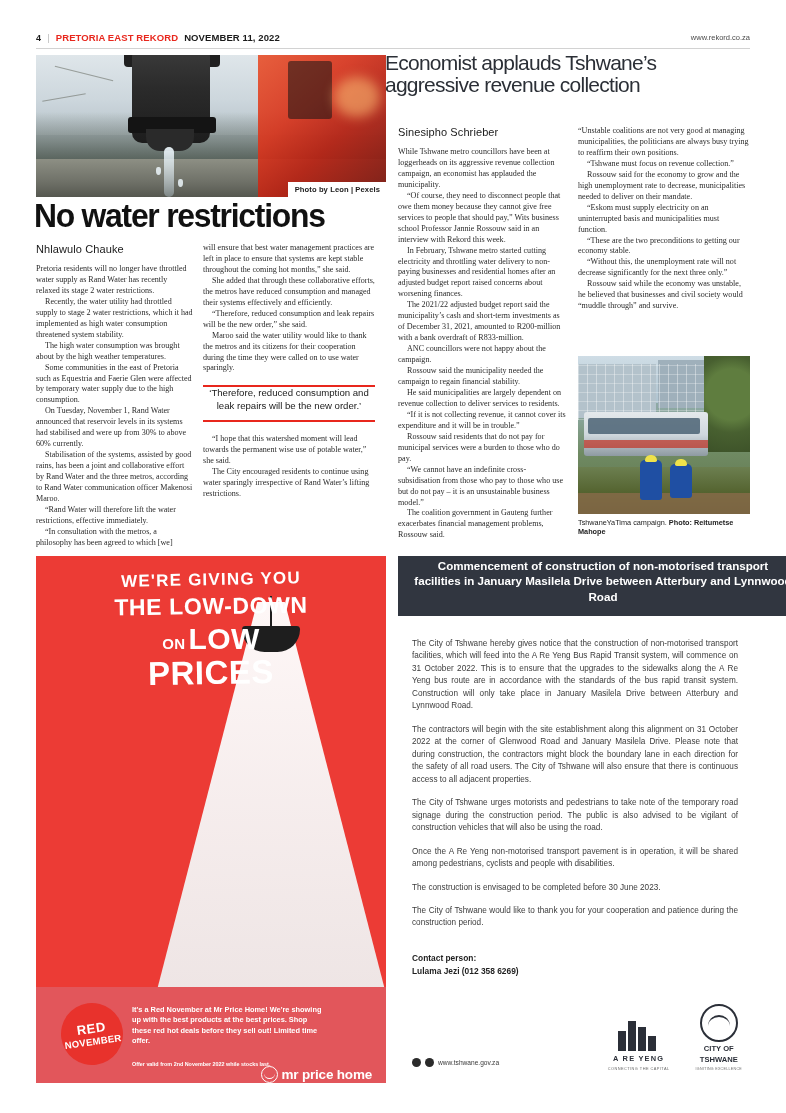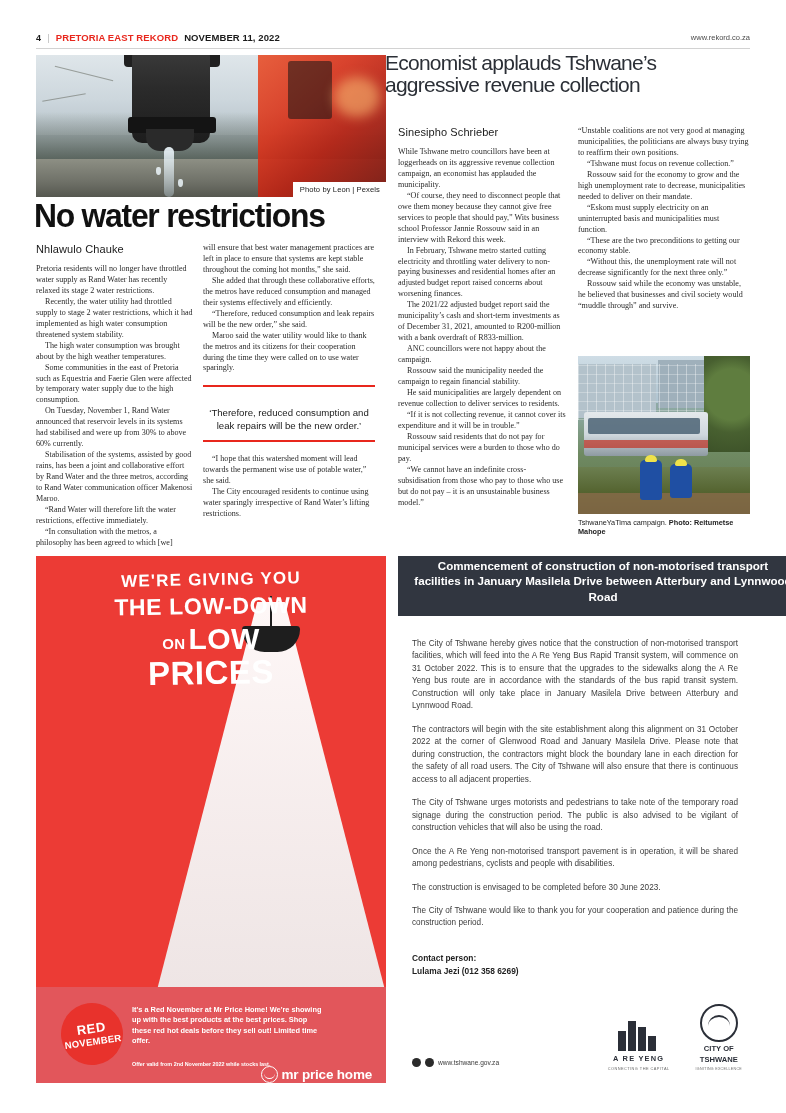--- a/index.html
+++ b/index.html
@@ -32,36 +32,36 @@
   .ph-hyd-rim{position:absolute;left:92px;top:62px;width:88px;height:16px;background:#141414;border-radius:3px;}
   .ph-nozzle{position:absolute;left:110px;top:74px;width:48px;height:22px;background:#2a2a2a;border-radius:0 0 14px 14px;}
   .ph-water{position:absolute;left:128px;top:92px;width:10px;height:50px;
     background:linear-gradient(180deg,rgba(235,245,250,.95),rgba(200,220,232,.35));border-radius:5px;filter:blur(.4px);}
   .ph-drop{position:absolute;width:5px;height:8px;border-radius:50% 50% 60% 60%;background:rgba(236,246,250,.85);}
   .ph-red{position:absolute;right:0;top:0;width:128px;height:100%;
     background:linear-gradient(135deg,#e8532e 0%,#d8351d 35%,#b82213 60%,#7c1c14 100%);opacity:.92;}
   .ph-red-b{position:absolute;right:54px;top:6px;width:44px;height:58px;background:rgba(20,20,20,.55);border-radius:3px;}
   .ph-blur{position:absolute;right:6px;top:22px;width:46px;height:40px;background:rgba(255,196,120,.55);border-radius:50%;filter:blur(6px);}
   .photo-credit{position:absolute;right:0;bottom:0;background:#ffffff;color:#1a1a1a;
-    font-size:7.6px;font-weight:400;padding:3px 6px 3px 7px;letter-spacing:.1px;}
+    font-size:7.6px;font-weight:700;padding:3px 6px 3px 7px;letter-spacing:.1px;}
 
   .headline-main{position:absolute;left:34px;top:200px;width:356px;font-size:33.5px;line-height:.96;
     font-weight:700;letter-spacing:-1.3px;font-family:"Liberation Sans",sans-serif;
     transform:scaleX(.95);transform-origin:left center;color:#111;}
 
   
   .byline{font-family:"Liberation Sans",sans-serif;font-size:11px;color:#1a1a1a;margin-bottom:9px;letter-spacing:.1px;}
   .col-body{font-family:"Liberation Serif",serif;font-size:8.1px;line-height:1.355;color:#2a2a2a;text-align:left;}
   .col-body p{margin:0;text-indent:9px;}
   .col-body p.lead{text-indent:0;}
 
   .a1-c1{position:absolute;left:36px;top:243px;width:157px;}
   .a1-c2{position:absolute;left:203px;top:243px;width:172px;}
 
-  .pullquote{margin:11px 0 12px 0;border-top:2.4px solid #e8271d;border-bottom:2.4px solid #e8271d;padding:20px 0 8px 0;}
+  .pullquote{margin:11px 0 12px 0;border-top:2.4px solid #e8271d;border-bottom:2.4px solid #e8271d;padding:0 0 8px 0;}
   .pullquote p{margin:0;text-indent:0;font-family:"Liberation Sans",sans-serif;font-size:9.6px;
     line-height:1.27;font-weight:400;color:#1a1a1a;text-align:center;}
 
   
   .headline-econ{position:absolute;left:385px;top:52px;width:356px;font-size:21px;line-height:1.055;
     font-weight:400;letter-spacing:-.75px;color:#2b2f36;}
   .a2-c1{position:absolute;left:398px;top:126px;width:168px;}
   .a2-c2{position:absolute;left:578px;top:126px;width:172px;}
 
   .photo-bus{position:absolute;left:578px;top:356px;width:172px;height:158px;overflow:hidden;
@@ -218,20 +218,21 @@
       <p class="lead">While Tshwane metro councillors have been at loggerheads on its aggressive revenue collection campaign, an economist has applauded the municipality.</p>
       <p>“Of course, they need to disconnect people that owe them money because they cannot give free services to people that should pay,” Wits business school Professor Jannie Rossouw said in an interview with Rekord this week.</p>
       <p>In February, Tshwane metro started cutting electricity and throttling water delivery to non-paying businesses and residential homes after an adjusted budget report raised concerns about worsening finances.</p>
       <p>The 2021/22 adjusted budget report said the municipality’s cash and short-term investments as of December 31, 2021, amounted to R200-million with a bank overdraft of R833-million.</p>
       <p>ANC councillors were not happy about the campaign.</p>
       <p>Rossouw said the municipality needed the campaign to regain financial stability.</p>
       <p>He said municipalities are largely dependent on revenue collection to deliver services to residents.</p>
       <p>“If it is not collecting revenue, it cannot cover its expenditure and it will be in trouble.”</p>
       <p>Rossouw said residents that do not pay for municipal services were a burden to those who do pay.</p>
       <p>“We cannot have an indefinite cross-subsidisation from those who pay to those who use but do not pay – it is an unsustainable business model.”</p>
+      <p>The coalition government in Gauteng further exacerbates financial management problems, Rossouw said.</p>
     </div>
   </div>
 
   <div class="a2-c2">
     <div class="col-body">
       <p class="lead">“Unstable coalitions are not very good at managing municipalities, the politicians are always busy trying to reaffirm their own positions.</p>
       <p>“Tshwane must focus on revenue collection.”</p>
       <p>Rossouw said for the economy to grow and the high unemployment rate to decrease, municipalities needed to deliver on their mandate.</p>
       <p>“Eskom must supply electricity on an uninterrupted basis and municipalities must function.</p>
       <p>“These are the two preconditions to getting our economy stable.</p>

